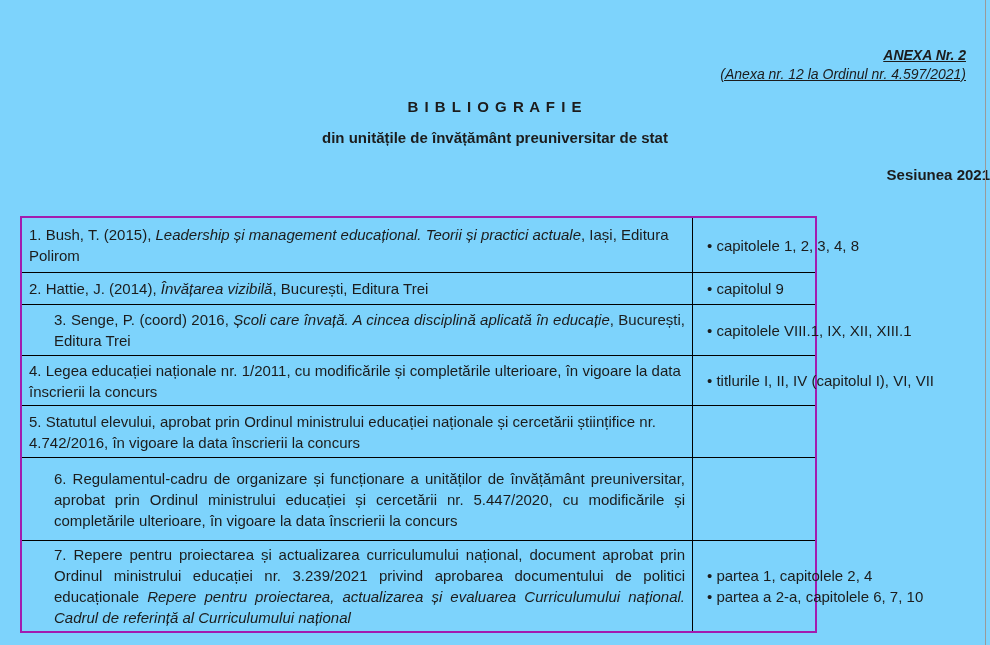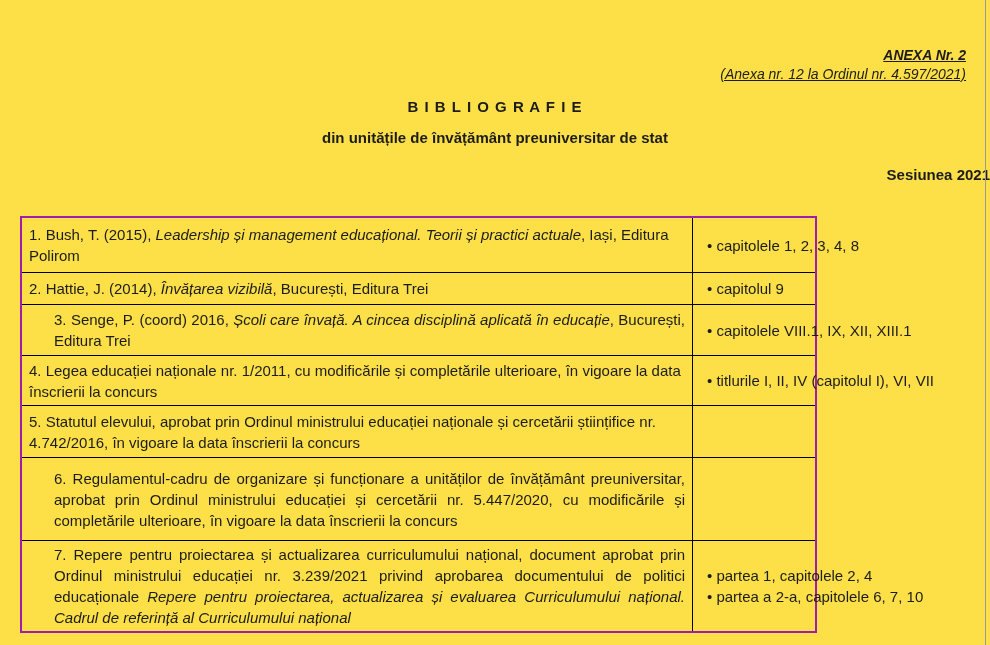--- a/index.html
+++ b/index.html
@@ -11,21 +11,21 @@
     width: 990px;
     height: 645px;
     position: relative;
     overflow: hidden;
     font-family: "Liberation Sans", sans-serif;
     color: #1c1c1c;
   }
   .page {
     position: absolute;
     inset: 0;
-    background: #fde047;
+    background: #7dd3fc;
   }
   
   .page-edge {
     position: absolute;
     top: 0;
     left: 985px;
     width: 1px;
     height: 645px;
     background: #9a9a9a;
   }

